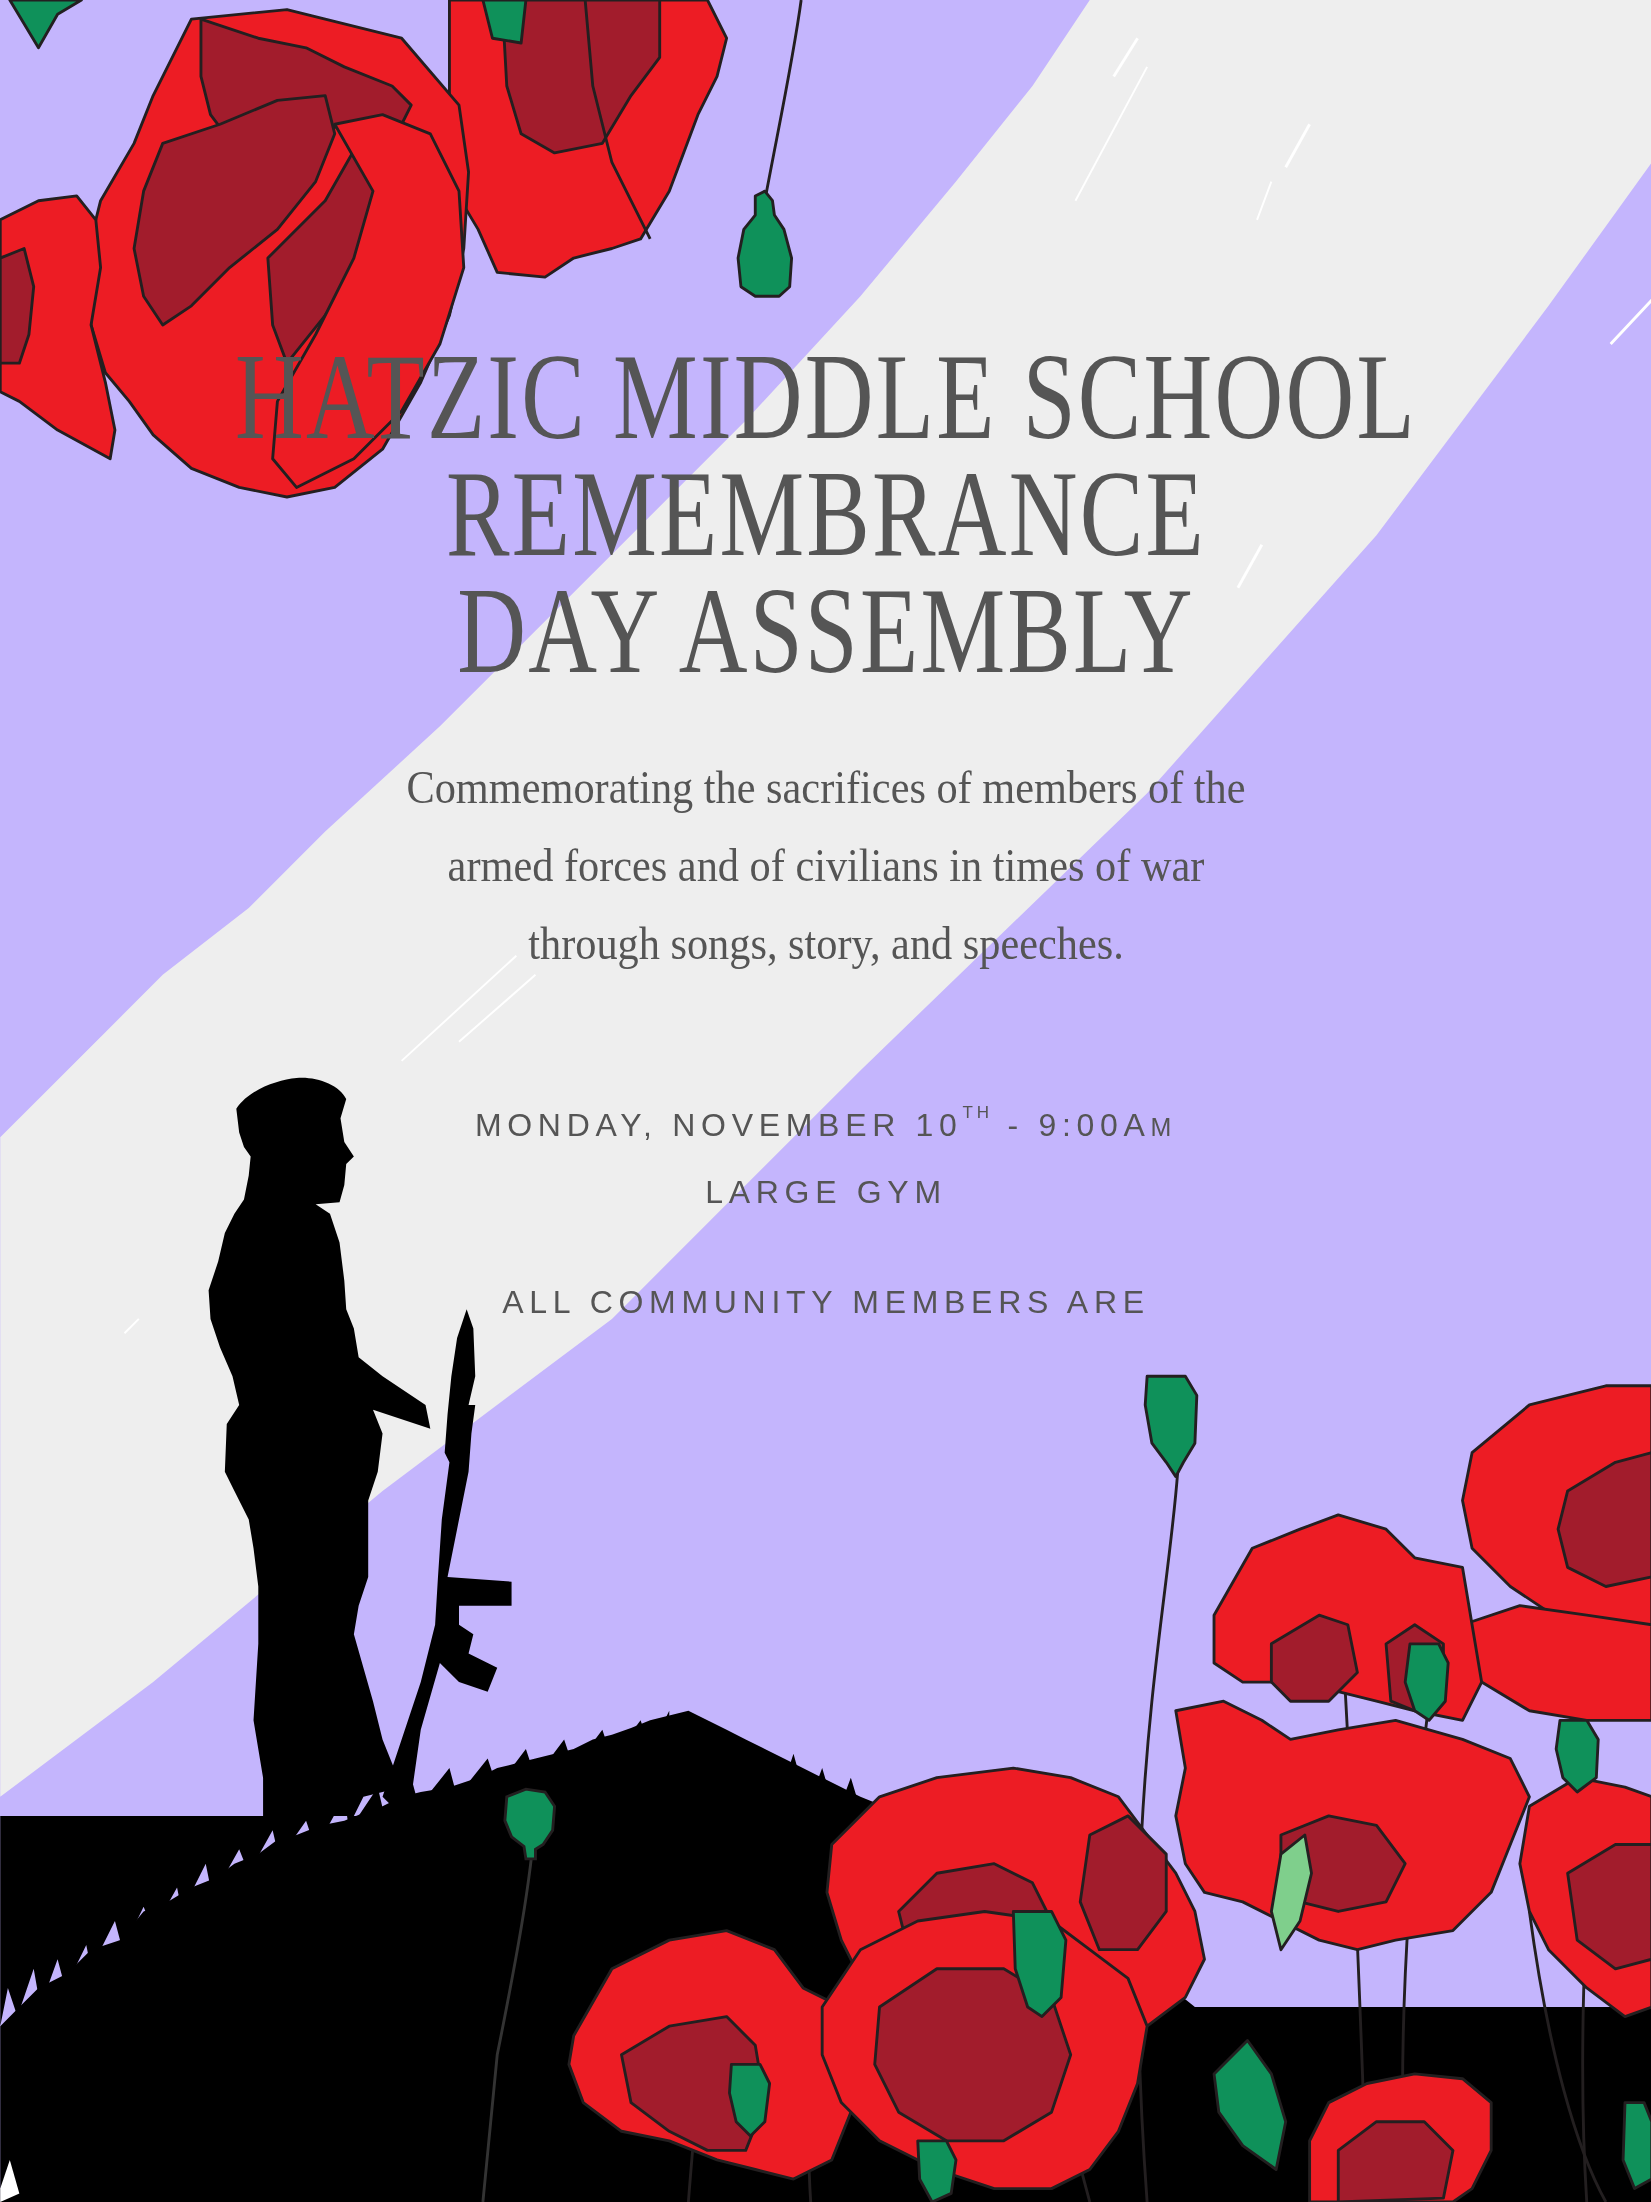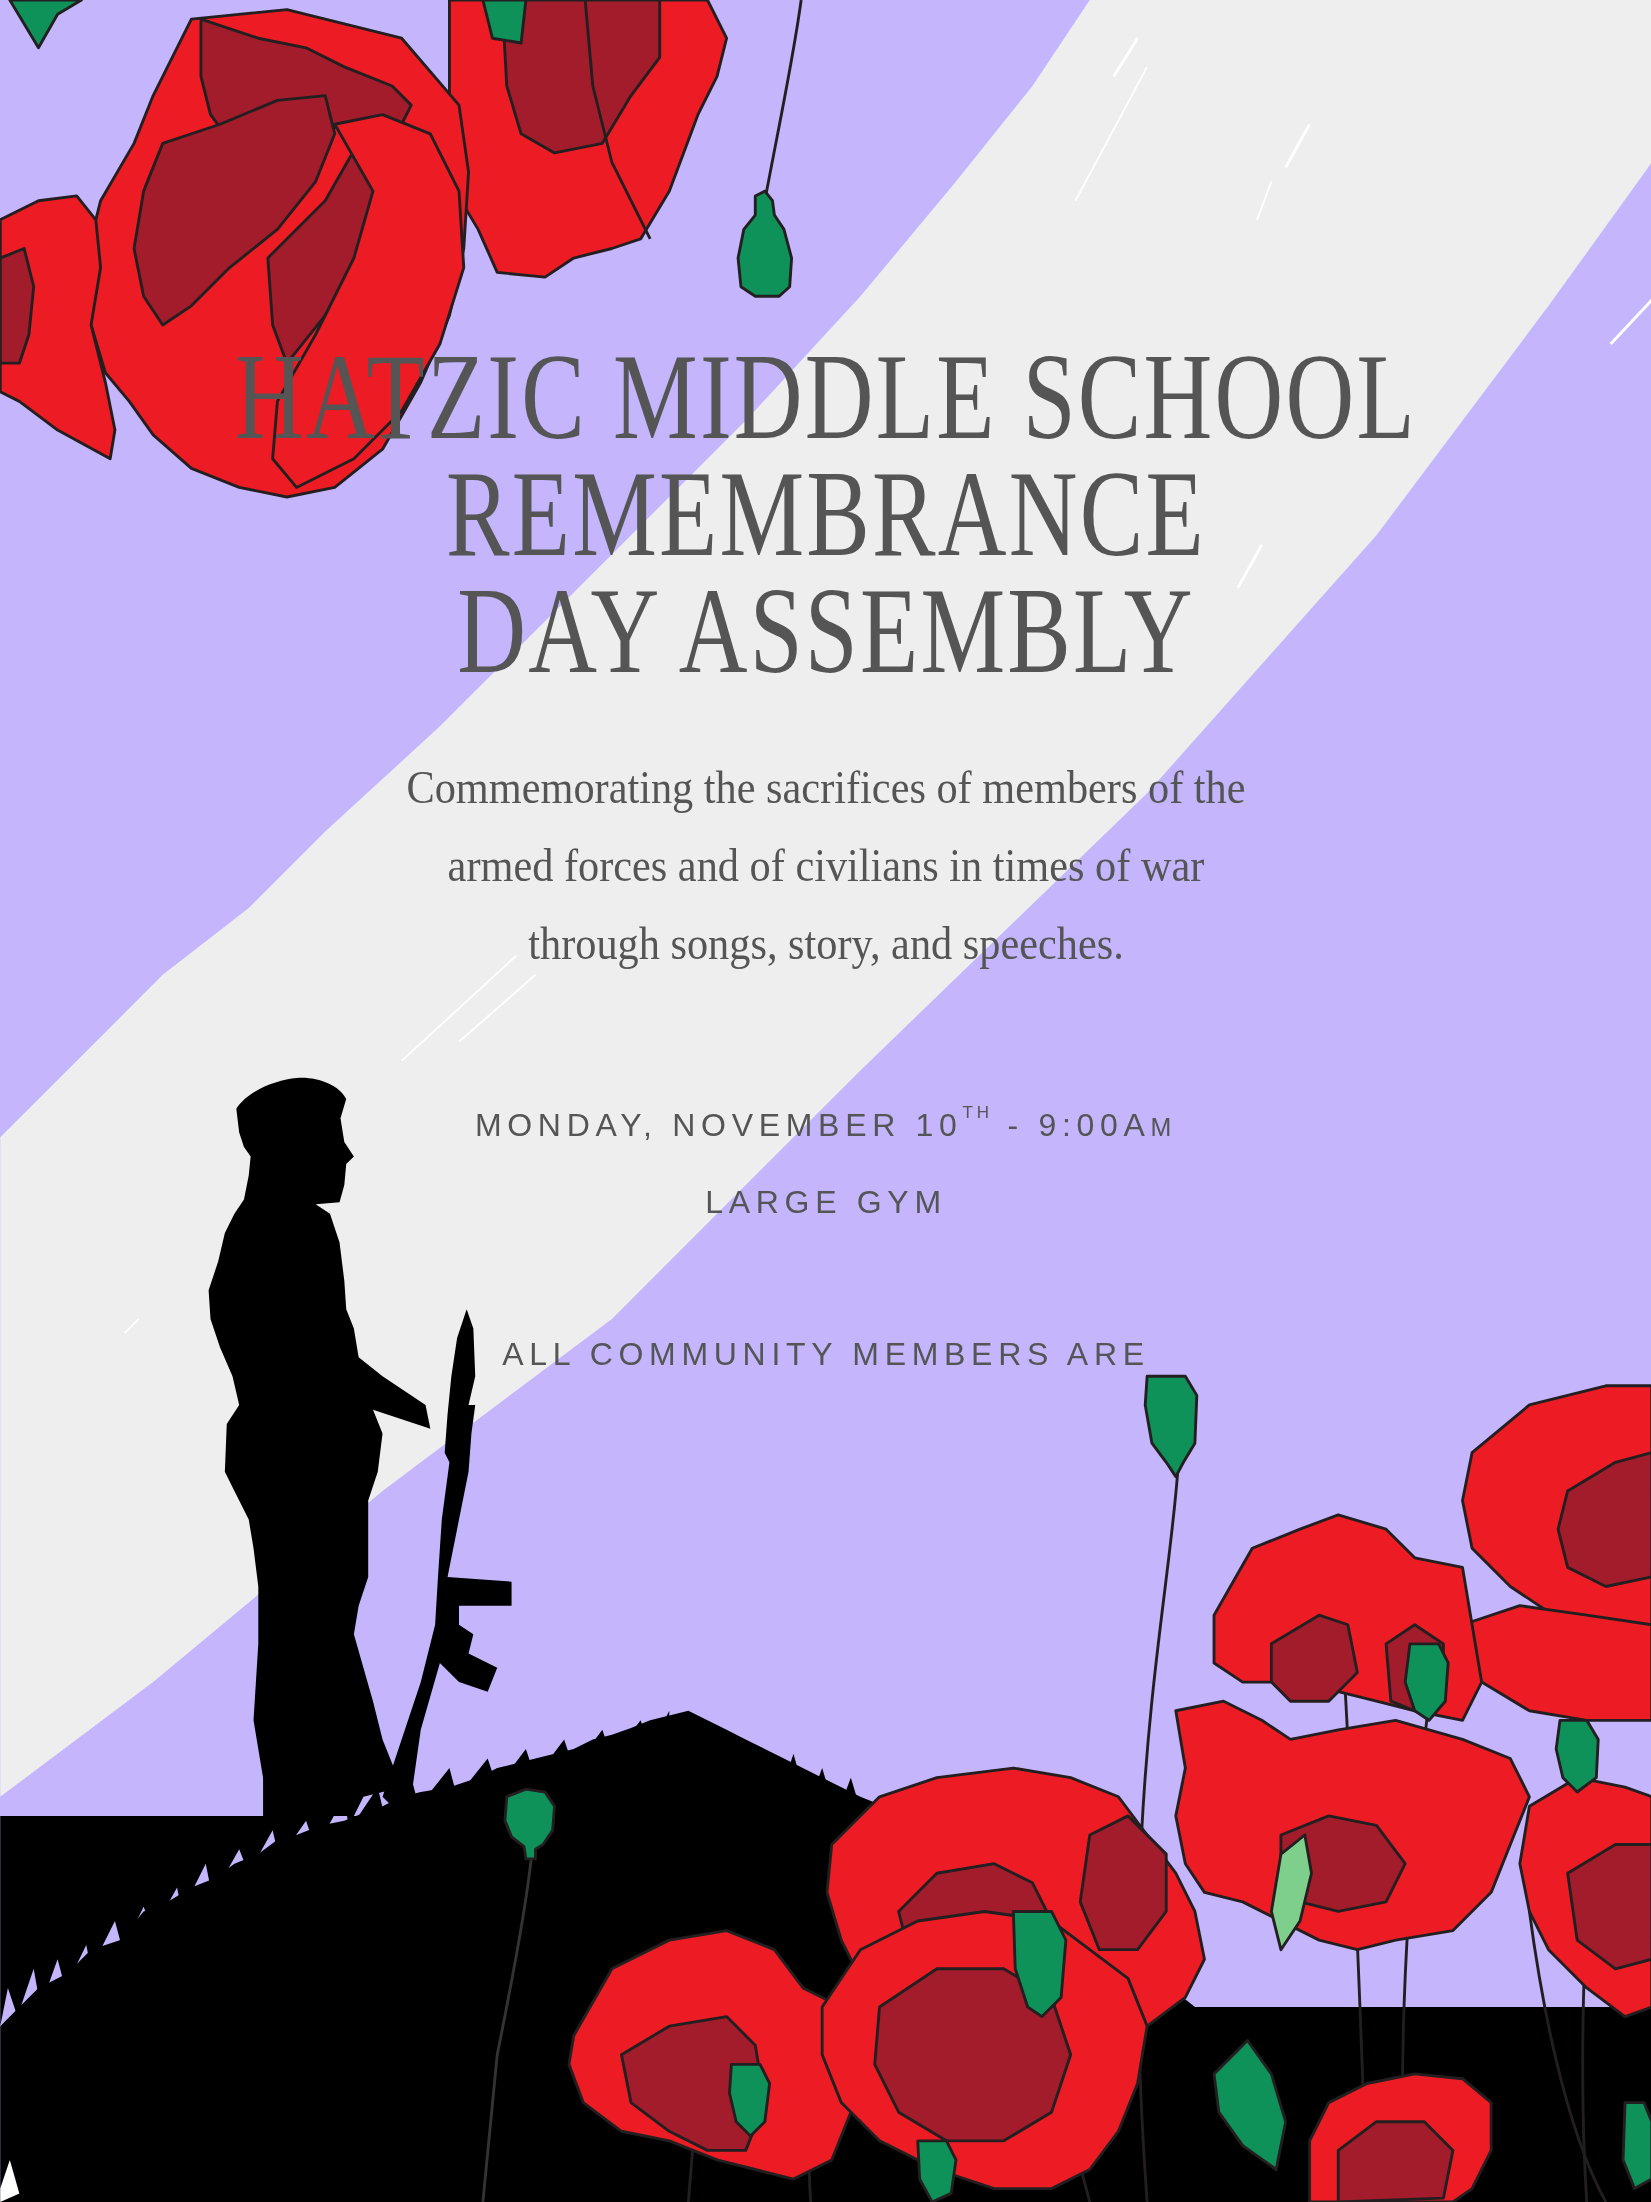--- a/index.html
+++ b/index.html
@@ -153,20 +153,20 @@
   <div class="subtitle">
     <div>Commemorating the sacrifices of members of the</div>
     <div>armed forces and of civilians in times of war</div>
     <div>through songs, story, and speeches.</div>
   </div>
 
   <div class="details" style="top:1107px;">
     <span>MONDAY, NOVEMBER 10</span><sup>TH</sup><span style="white-space:pre;"> - </span><span>9:00A</span><span class="small-caps-m">M</span>
   </div>
 
-  <div class="details" style="top:1174px;margin-top:10px;">LARGE GYM</div>
+  <div class="details" style="top:1174px;">LARGE GYM</div>
 
-  <div class="details" style="top:1329px; line-height:50px;">
+  <div class="details" style="top:1277px; line-height:50px;">
     <div>ALL COMMUNITY MEMBERS ARE</div>
   </div>
 
 </div>
 
 
 </body></html>

